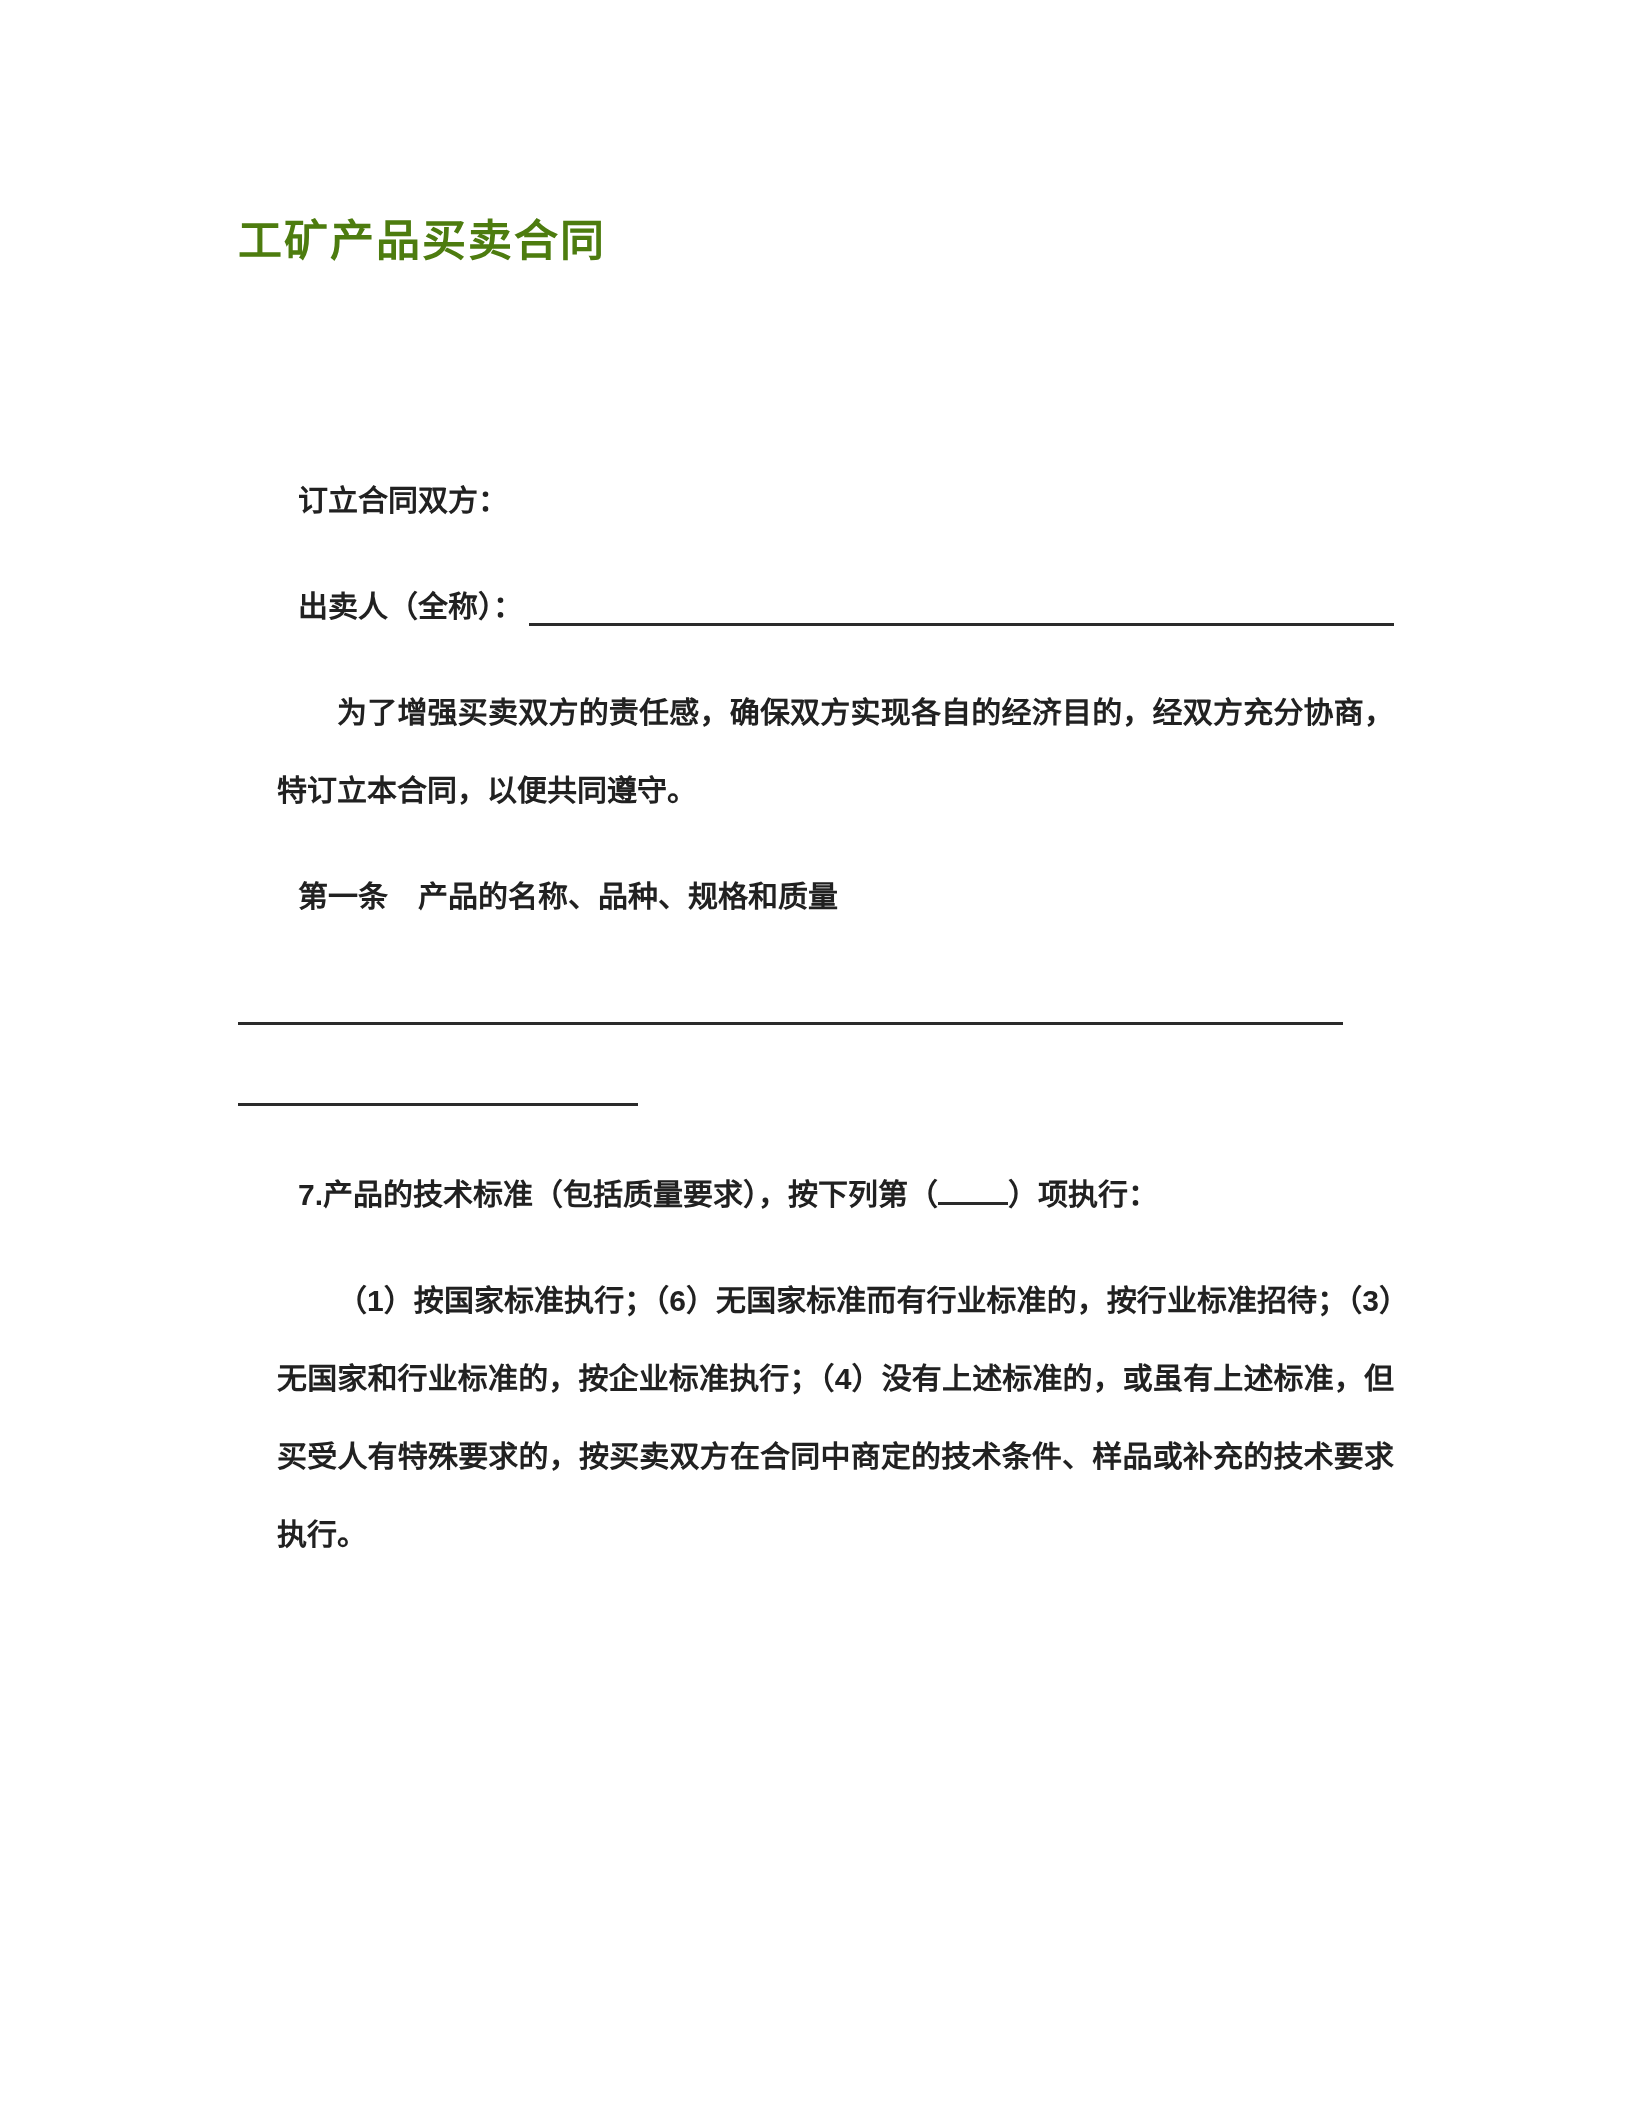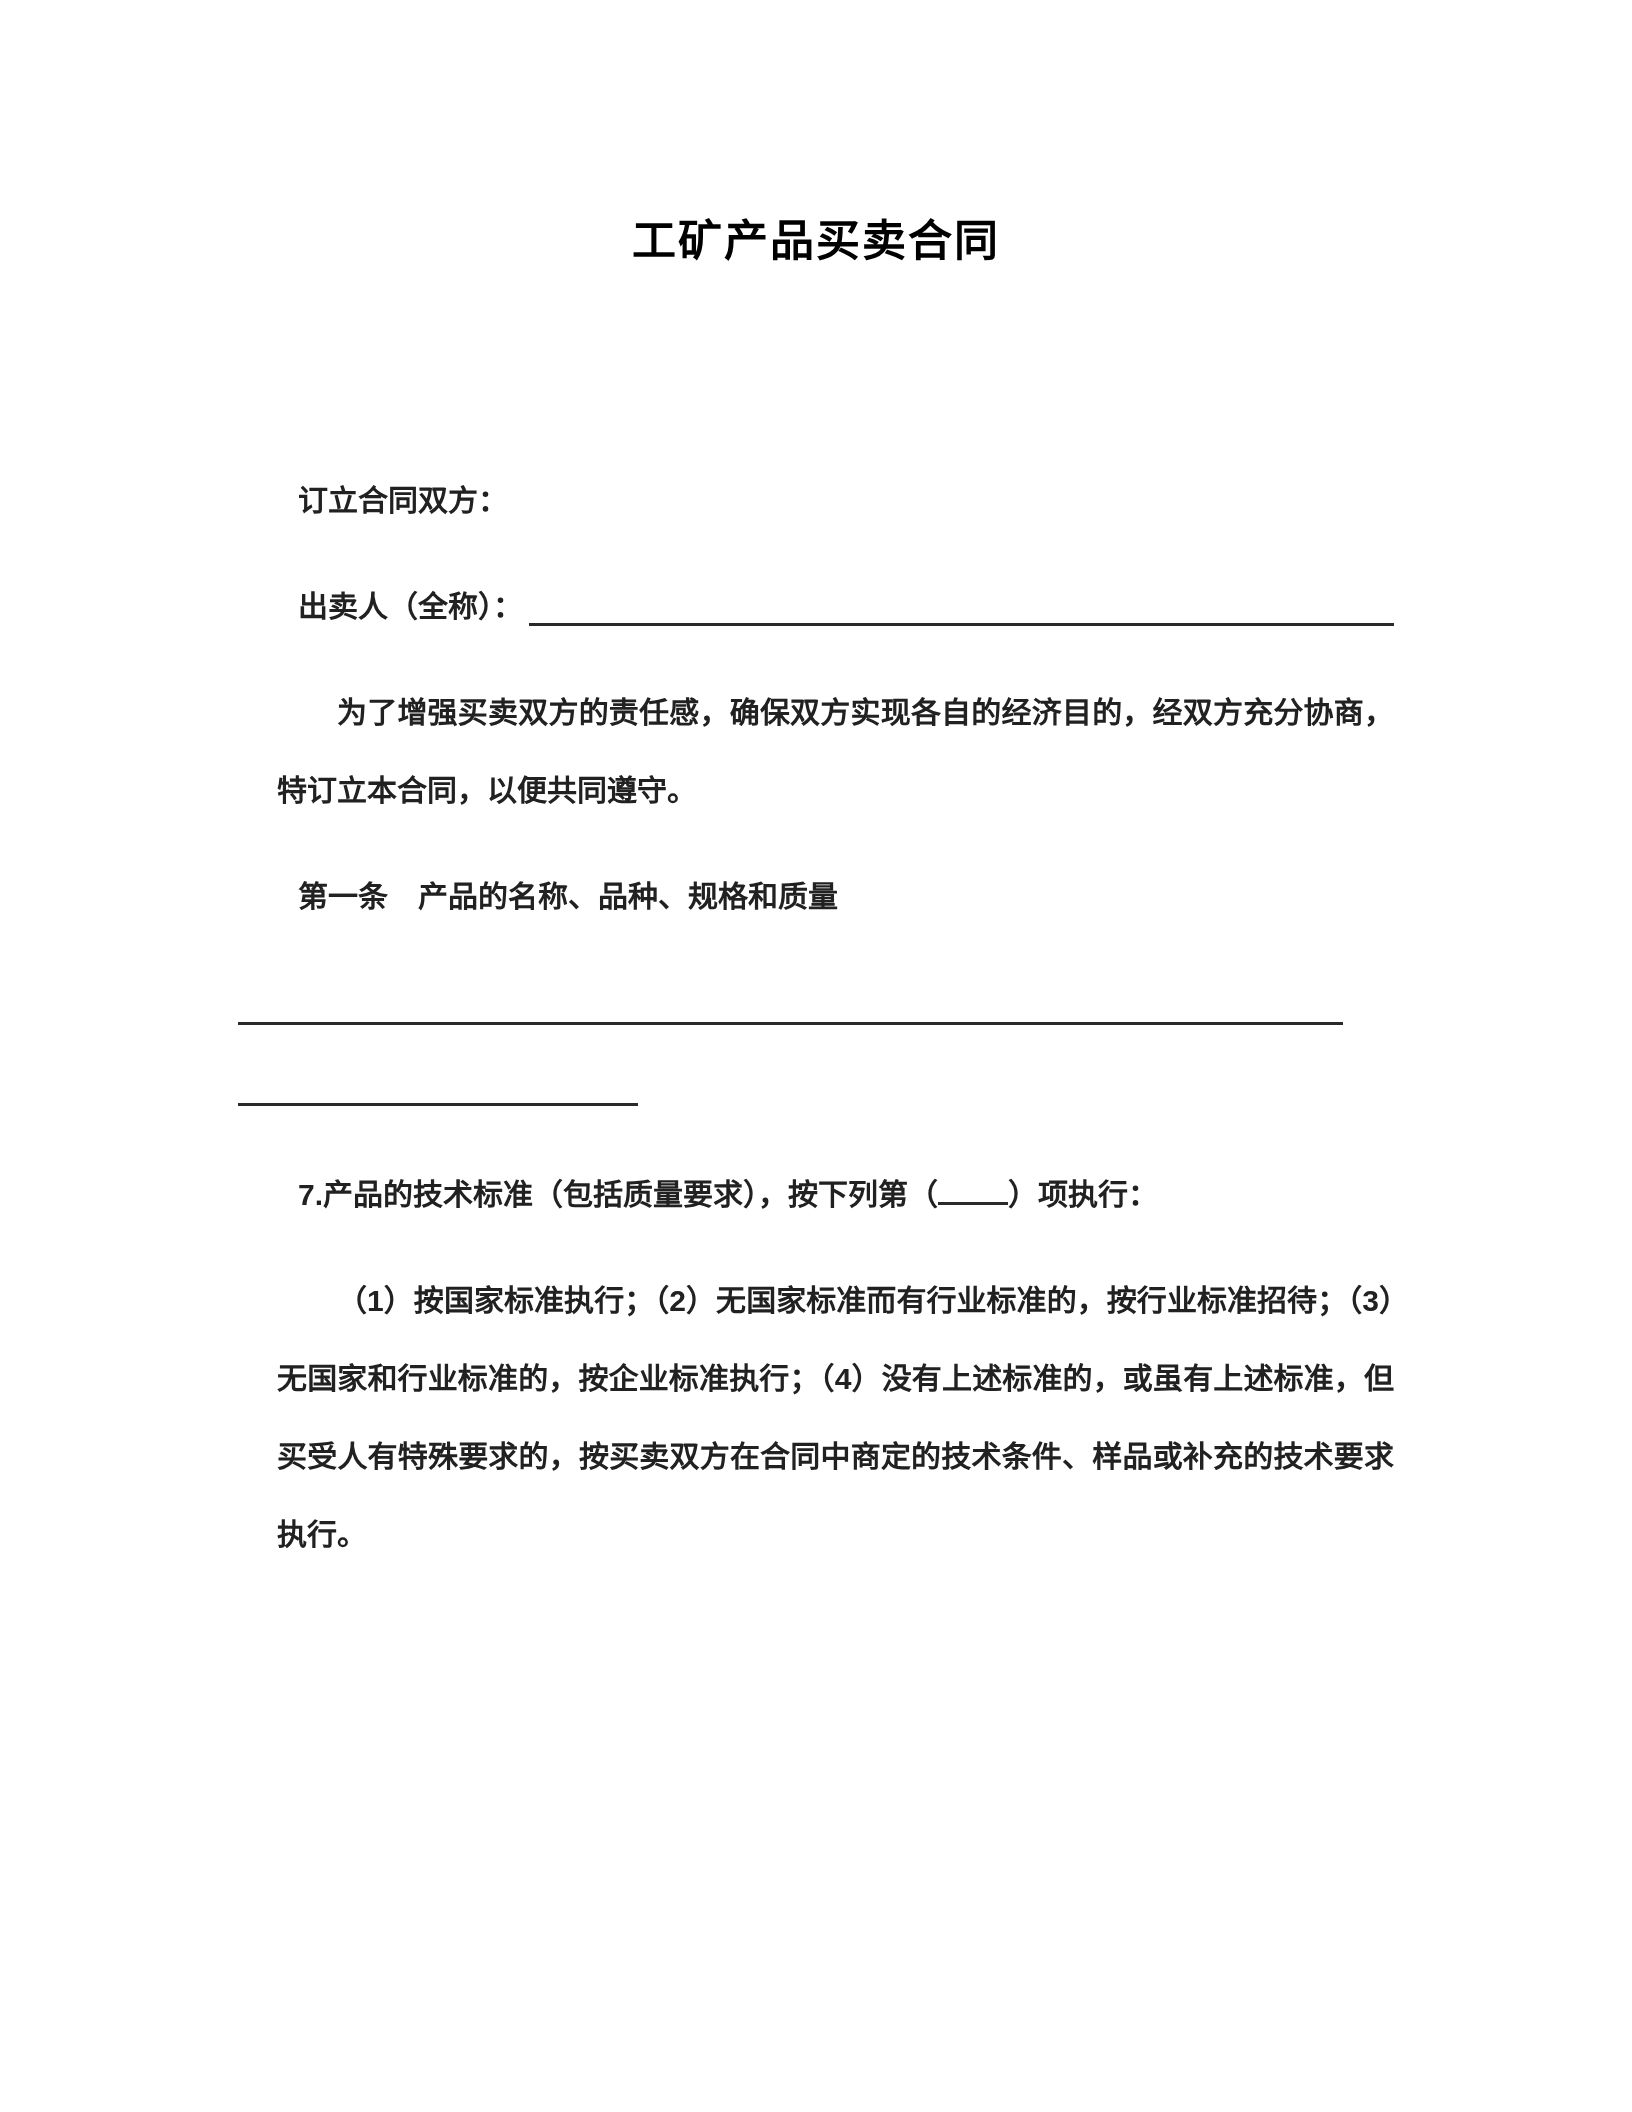--- a/index.html
+++ b/index.html
@@ -14,25 +14,24 @@
     margin: 0 auto;
     background: #ffffff;
     box-sizing: border-box;
     padding: 215px 238px 0 238px;
     font-family: "Liberation Sans", "DejaVu Sans", sans-serif;
     font-weight: 700;
     color: #212121;
     font-size: 30px;
   }
   .doc-title {
-    text-align: center;
     font-size: 44px;
     line-height: 52px;
     margin: 0 0 195px 0;
-    color: #000000;
+    color: #4d7c0f;
     letter-spacing: 2px;
   }
   .para {
     line-height: 78px;
     margin: 0 0 28px 0;
     text-indent: 2em;
   }
   .para.justify {
     text-align: justify;
     margin-left: 39px;
@@ -92,15 +91,15 @@
 
 
   <div class="underline-row full"></div>
 
   <div class="underline-row short"></div>
 
   <div class="para">
     <span>7.产品的技术标准（包括质量要求），按下列第（</span><span class="blank-inline blank-xs"></span><span>）项执行：</span>
   </div>
 
-  <div class="para justify">（1）按国家标准执行；（2）无国家标准而有行业标准的，按行业标准招待；（3）无国家和行业标准的，按企业标准执行；（4）没有上述标准的，或虽有上述标准，但买受人有特殊要求的，按买卖双方在合同中商定的技术条件、样品或补充的技术要求执行。</div>
+  <div class="para justify">（1）按国家标准执行；（6）无国家标准而有行业标准的，按行业标准招待；（3）无国家和行业标准的，按企业标准执行；（4）没有上述标准的，或虽有上述标准，但买受人有特殊要求的，按买卖双方在合同中商定的技术条件、样品或补充的技术要求执行。</div>
 
 </div>
 
 </body></html>

